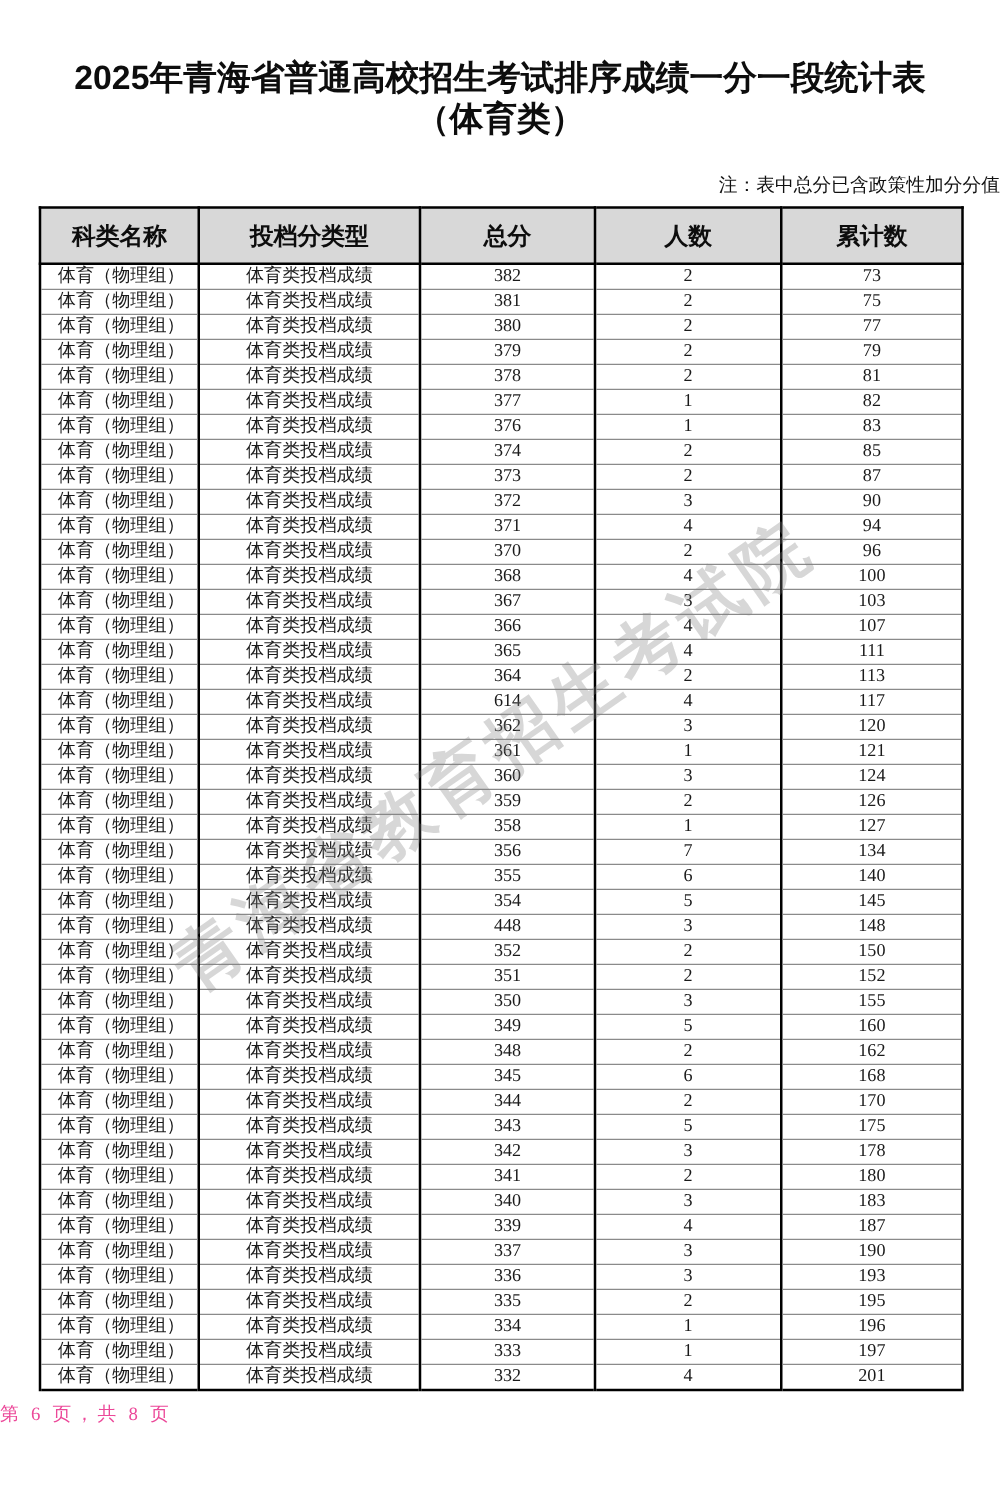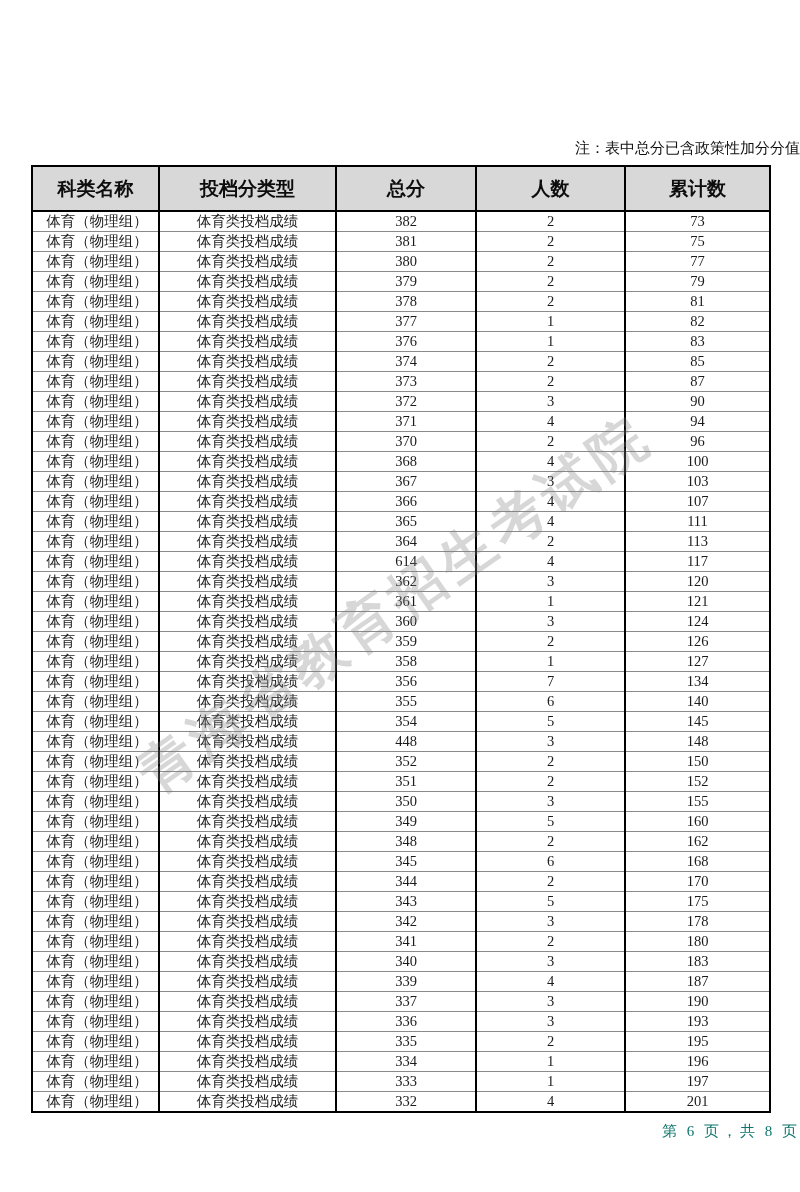--- a/index.html
+++ b/index.html
@@ -82,34 +82,36 @@
     white-space: nowrap;
     color: rgba(130, 130, 130, 0.32);
     z-index: 3;
     pointer-events: none;
   }
   .footer-line {
     position: absolute;
     top: 1122px;
     left: 0;
     right: 0;
-    text-align: right;
+    text-align: left;
     font-size: 15px;
     letter-spacing: 3px;
-    color: #0f766e;
+    color: #ec4899;
   }
 </style>
 </head>
 <body>
 
 <div class="page">
 
   <div class="watermark">青海省教育招生考试院</div>
 
   <div class="title-block">
+    <div>2025年青海省普通高校招生考试排序成绩一分一段统计表</div>
+    <div>（体育类）</div>
   </div>
 
   <div class="note-line">注：表中总分已含政策性加分分值</div>
 
   <table class="score-table">
     <colgroup>
       <col style="width:127px">
       <col style="width:177px">
       <col style="width:140px">
       <col style="width:149px">

